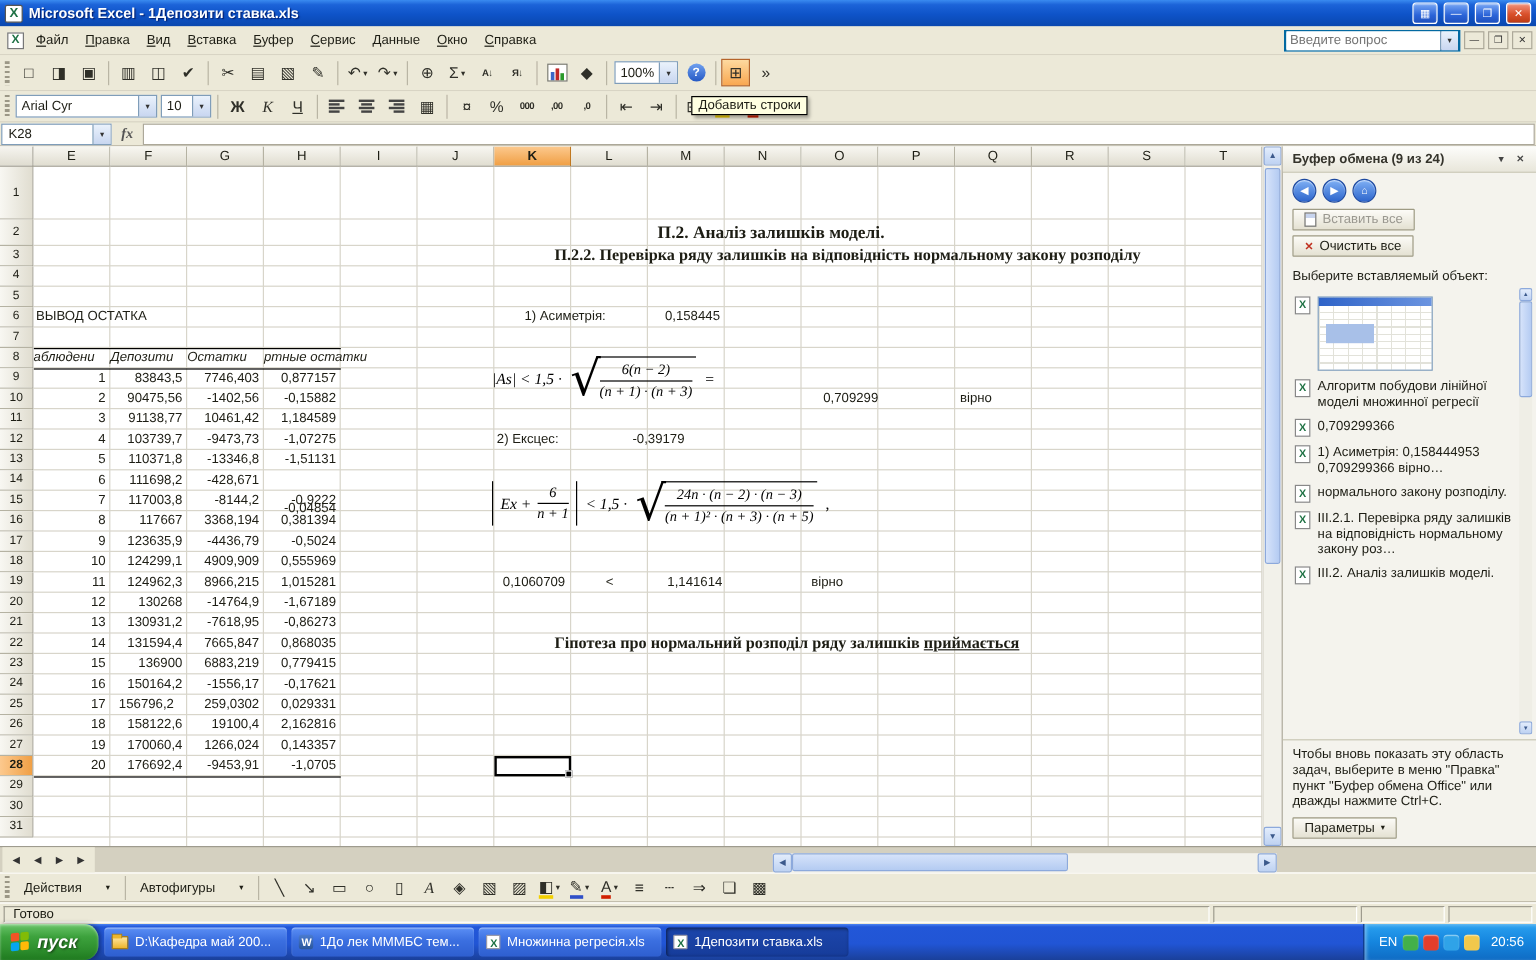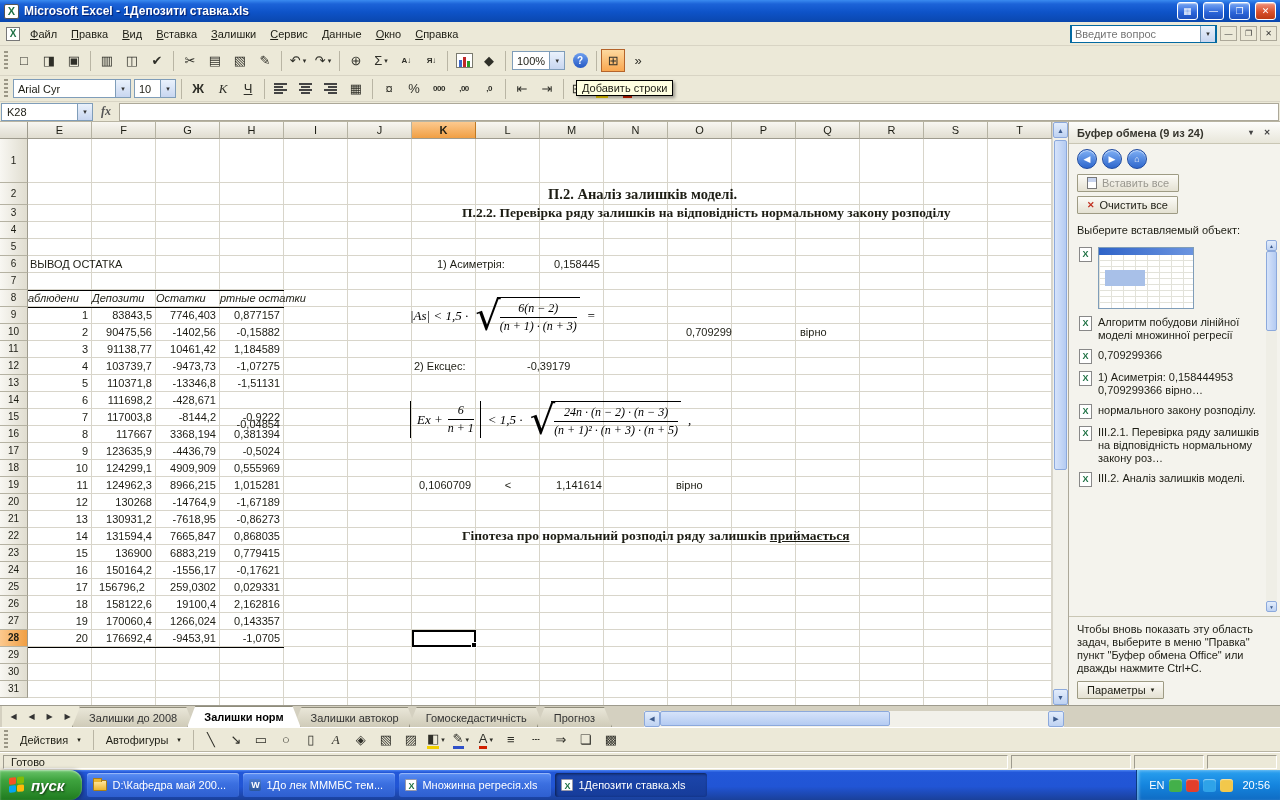--- a/index.html
+++ b/index.html
@@ -128,21 +128,21 @@
 .tp-footer{border-top:1px solid #C9C6B4;padding:6px 8px 4px;font-size:11px;line-height:13px}
 .tp-options-row{padding:2px 8px 6px}
 
 .tabsbar{height:22px;display:flex;align-items:flex-end;background:#D4D0C0;border-top:1px solid #9E9B8E;padding-left:2px}
 .tabnav{display:flex;align-items:center;gap:1px;background:#ECE9D8;height:21px;padding:0 3px}
 .tabnav-btn{width:17px;height:17px;display:flex;align-items:center;justify-content:center;font-size:8px;color:#333}
 .tab{height:20px;display:flex;align-items:center;padding:0 16px;margin-left:-7px;font-size:11px;color:#333;background:linear-gradient(#E9E6D8,#CFCBB8);border:1px solid #8E8B7A;border-bottom:none;clip-path:polygon(8px 0,calc(100% - 8px) 0,100% 100%,0 100%);white-space:nowrap}
 .tab.active{background:#fff;font-weight:bold;color:#000;z-index:2;height:21px}
 
 .drawbar{height:25px;display:flex;align-items:center;gap:2px;padding:0 4px;background:#ECE9D8;border-top:1px solid #FFF;border-bottom:1px solid #B8B4A2}
-.dlabel{display:flex;align-items:center;gap:9px;padding:2px 7px;font-size:11px}
+.dlabel{display:flex;align-items:center;gap:20px;padding:2px 7px;font-size:11px}
 .dlabel .caret{font-size:7px}
 
 .statusbar{height:18px;display:flex;align-items:center;gap:3px;background:#ECE9D8;border-top:1px solid #fff;padding:0 3px;font-size:11px}
 .stat-cell{height:14px;line-height:12px;padding:0 7px;border:1px solid;border-color:#9E9B8E #FFF #FFF #9E9B8E}
 .stat-main{flex:1}
 
 .taskbar{position:absolute;left:0;bottom:0;width:1280px;height:30px;display:flex;align-items:center;background:linear-gradient(180deg,#4B83F2 0%,#2257D8 8%,#2155D5 55%,#1A409A 100%)}
 .start{height:30px;display:flex;align-items:center;gap:6px;padding:0 18px 0 9px;color:#fff;font:bold italic 15px "Liberation Sans",sans-serif;text-shadow:1px 1px 2px #143A12;border-radius:0 12px 12px 0;background:linear-gradient(180deg,#6AC56A 0%,#3DA23D 35%,#2E8F2E 70%,#1F7A1F 100%);box-shadow:2px 0 4px rgba(0,0,0,.4),inset 0 1px 2px rgba(255,255,255,.5)}
 .flag{width:16px;height:16px;display:grid;grid-template-columns:7px 7px;grid-template-rows:7px 7px;gap:1px;transform:skewY(-6deg)}
 .flag div{border-radius:1.5px}
@@ -175,21 +175,21 @@
     <div class="tb-btn tb-close">✕</div>
   </div>
 
   <div class="menubar">
     <div class="wb-icon">X</div>
     <div id="menu-items" style="display:flex">
         <span class="menu-item">Файл</span>
         <span class="menu-item">Правка</span>
         <span class="menu-item">Вид</span>
         <span class="menu-item">Вставка</span>
-        <span class="menu-item">Залишки</span>
+        <span class="menu-item">Буфер</span>
         <span class="menu-item">Сервис</span>
         <span class="menu-item">Данные</span>
         <span class="menu-item">Окно</span>
         <span class="menu-item">Справка</span>
       </div>
     <div class="q-wrap">
       <div class="q-box">
         <input placeholder="Введите вопрос" style="">
         <div class="q-caret">▾</div>
       </div>
@@ -694,27 +694,20 @@
     </div>
   </div>
 
   <div class="tabsbar">
     <div id="tab-nav" class="tabnav">
         <div class="tabnav-btn">◀</div>
         <div class="tabnav-btn">◀</div>
         <div class="tabnav-btn">▶</div>
         <div class="tabnav-btn">▶</div>
       </div>
-    <div id="tab-list" style="display:flex;align-items:flex-end">
-        <div class="tab">Залишки до 2008</div>
-        <div class="tab active">Залишки норм</div>
-        <div class="tab">Залишки автокор</div>
-        <div class="tab">Гомоскедастичність</div>
-        <div class="tab">Прогноз</div>
-      </div>
     <div style="flex:1"></div>
     <div class="hscroll">
       <div class="hbtn">◀</div>
       <div class="htrack">
           <div class="hthumb"></div>
         </div>
       <div class="hbtn">▶</div>
     </div>
   </div>
 

